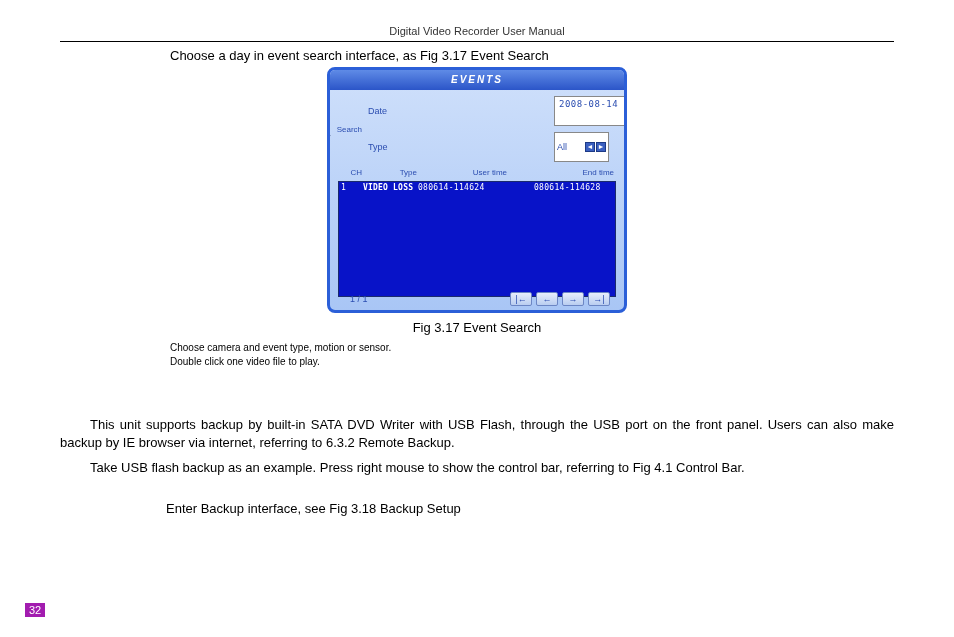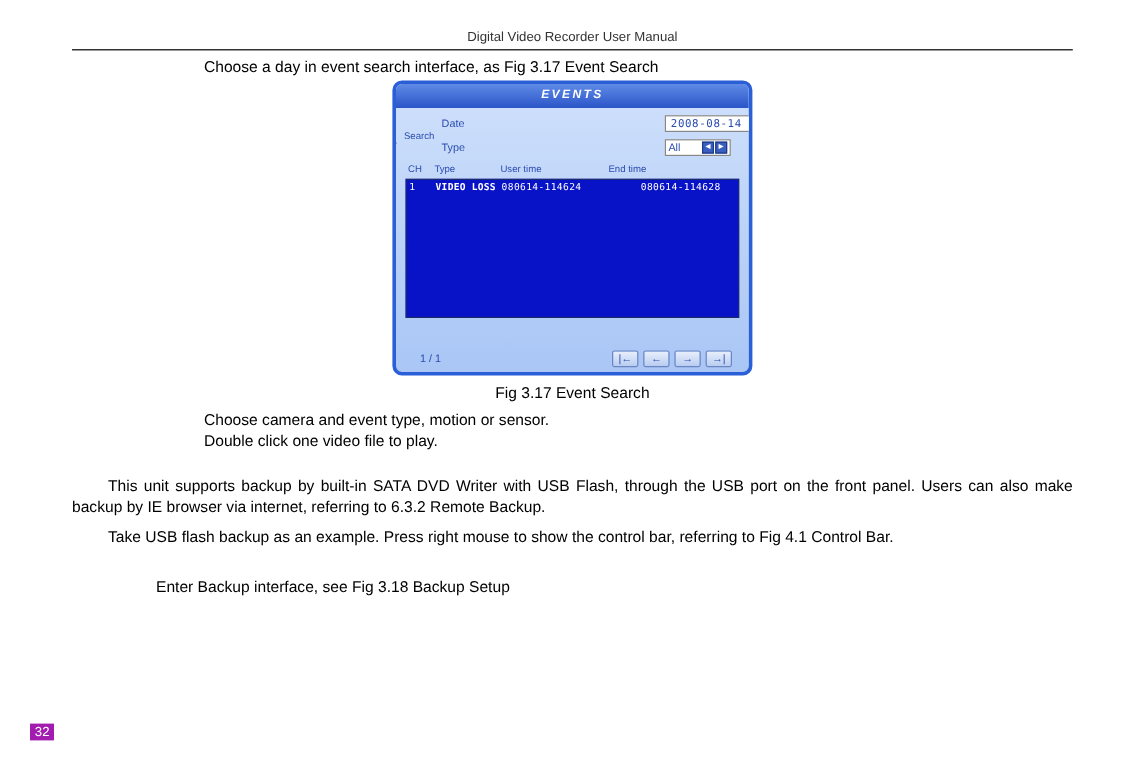--- a/index.html
+++ b/index.html
@@ -63,21 +63,21 @@
     grid-template-columns: 28px 1fr 60px;
     row-gap: 6px;
     align-items: center;
   }
   .ev-label { color: #2b4db0; font-size: 9px; }
   .ev-field {
     background: #fff;
     border: 1px solid #888;
     padding: 1px 4px;
     font-size: 9px;
-    height: 14px;
+    height: 30px;
     line-height: 12px;
     display: inline-block;
   }
   .date-field { width: 80px; letter-spacing: 0.5px; font-family: monospace; }
   .type-field {
     width: 55px;
     display: inline-flex;
     align-items: center;
     justify-content: space-between;
     padding: 0 2px;
@@ -123,20 +123,21 @@
     background: #7a8fb8;
     bottom: -3px; right: -4px;
     transform: rotate(40deg);
   }
   .table-head {
     display: flex;
     padding: 2px 10px;
     font-size: 8px;
     color: #2b4db0;
     gap: 0;
+    text-align: right;
   }
   .th-ch { width: 22px; }
   .th-type { width: 55px; }
   .th-start { width: 90px; }
   .th-end { flex: 1; }
   .list-area {
     margin: 2px 8px 0 8px;
     height: 116px;
     background: #0813c8;
     border: 1px solid #1a2a6c;
@@ -177,35 +178,35 @@
     border-radius: 2px;
   }
   .caption {
     text-align: center;
     font-size: 13px;
     margin-top: 4px;
     margin-bottom: 6px;
   }
   .indent-block {
     margin-left: 110px;
-    margin-bottom: 20px;
-    font-size: 13px;
+    margin-bottom: 48px;
+    font-size: 10px;
     line-height: 1.35;
   }
   .para {
     font-size: 13px;
     line-height: 1.35;
     margin-bottom: 8px;
     text-align: justify;
   }
   .para-indent {
     text-indent: 30px;
   }
   .indent-single {
-    margin-left: 70px;
+    margin-left: 106px;
     font-size: 13px;
     margin-top: 24px;
   }
   .page-num {
     position: absolute;
     left: 25px;
     bottom: 20px;
     background: #a21caf;
     color: #fff;
     font-size: 11px;

